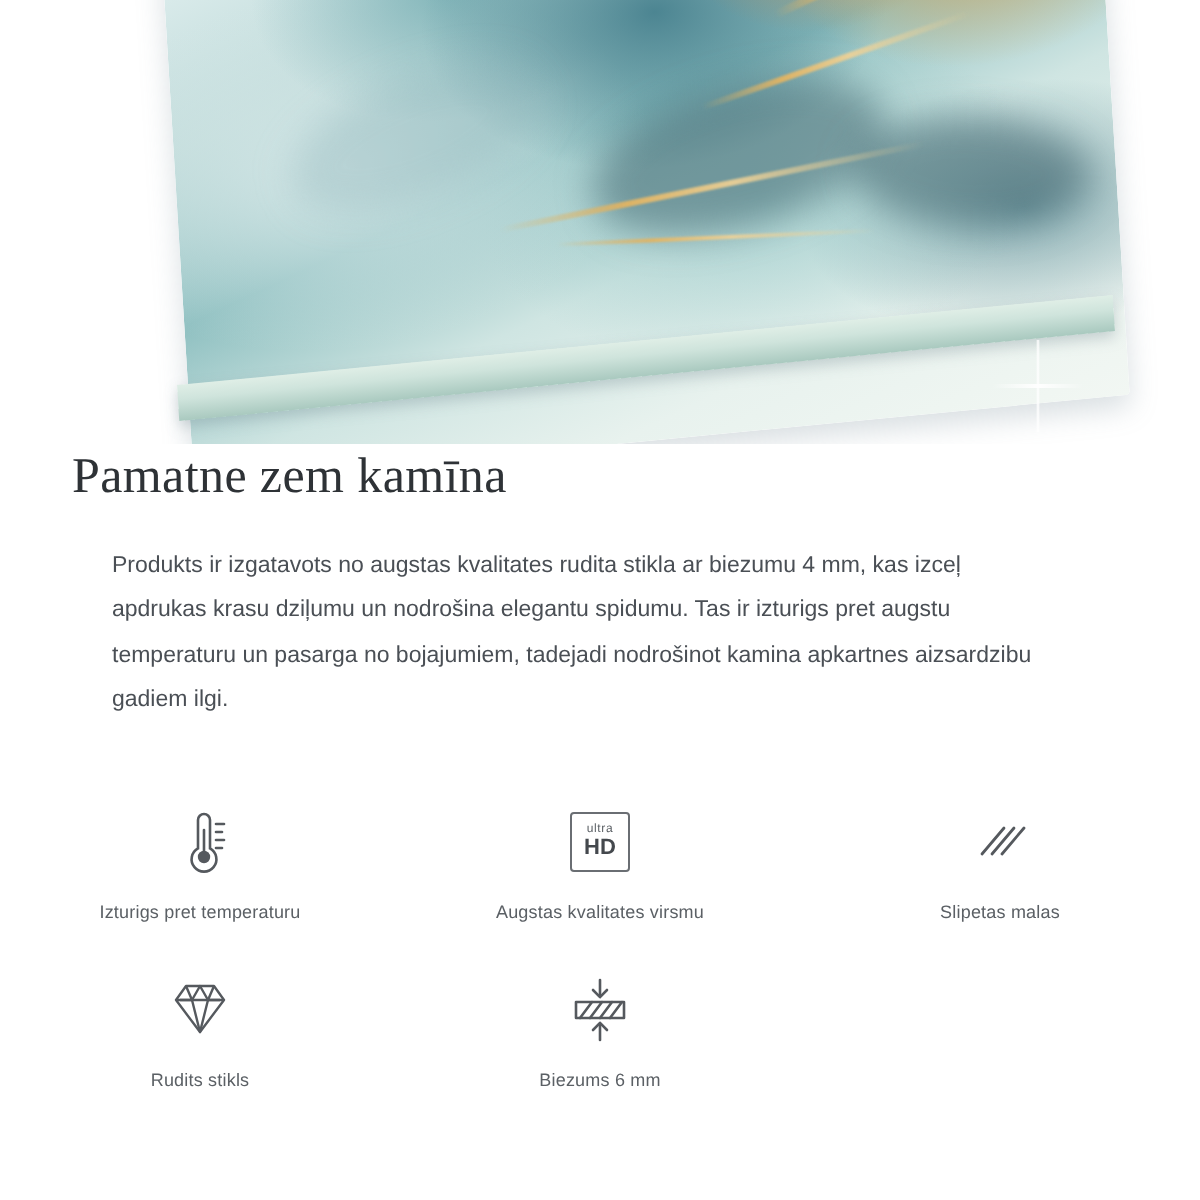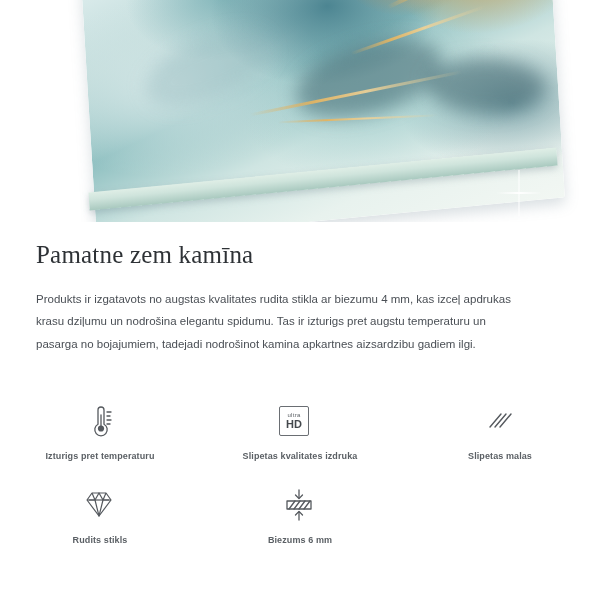--- a/index.html
+++ b/index.html
@@ -92,37 +92,37 @@
     top: 50%;
     background: linear-gradient(90deg, rgba(255,255,255,0) 0%, #ffffff 50%, rgba(255,255,255,0) 100%);
   }
   .sparkle::before { width: 46px; height: 2px; transform: translate(-50%,-50%); }
   .sparkle::after { width: 2px; height: 46px; transform: translate(-50%,-50%); }
 
   
   .content {
     position: absolute;
     left: 0;
-    top: 222px;
+    top: 206px;
     width: 600px;
   }
   .headline {
     margin: 0;
     padding: 16px 36px 0 36px;
     font-family: "Liberation Serif", serif;
     font-weight: 400;
     font-size: 25px;
     line-height: 1.35;
     color: #2e3236;
     letter-spacing: 0.2px;
   }
   .headline .line2 { display: block; padding-left: 10px; }
   .body-copy {
     margin: 0;
-    padding: 16px 36px 0 36px;
+    padding: 16px 36px 0 56px;
     font-size: 11.5px;
     line-height: 1.95;
     color: #4a4f55;
     max-width: 560px;
   }
 
   
   .features {
     position: absolute;
     left: 0;
@@ -138,29 +138,29 @@
     flex-direction: column;
     align-items: center;
     justify-content: flex-start;
     padding-top: 8px;
   }
   .feature-icon {
     width: 42px;
     height: 42px;
     display: flex;
     align-items: center;
+    justify-content: center;
     color: #55595e;
   }
   .feature-label {
     margin-top: 9px;
     font-size: 9px;
     color: #5b6065;
     text-align: left;
     letter-spacing: 0.1px;
-    font-weight: bold;
   }
   .hd-badge {
     width: 30px;
     height: 30px;
     border: 1.4px solid #6a6e73;
     border-radius: 2px;
     display: flex;
     flex-direction: column;
     align-items: center;
     justify-content: center;
@@ -221,21 +221,21 @@
       <div class="feature-label">Izturigs pret temperaturu</div>
     </div>
 
     <div class="feature">
       <div class="feature-icon">
         <div class="hd-badge">
           <span class="u">ultra</span>
           <span class="hd">HD</span>
         </div>
       </div>
-      <div class="feature-label">Slipetas kvalitates izdruka</div>
+      <div class="feature-label">Augstas kvalitates virsmu</div>
     </div>
 
 
     <div class="feature">
       <div class="feature-icon">
         <svg width="40" height="34" viewBox="0 0 40 34" fill="none" stroke="#55595e" stroke-width="1.4" stroke-linecap="round">
           <line x1="11" y1="23" x2="22" y2="10"></line>
           <line x1="16" y1="23" x2="27" y2="10"></line>
           <line x1="21" y1="23" x2="32" y2="10"></line>
         </svg>

